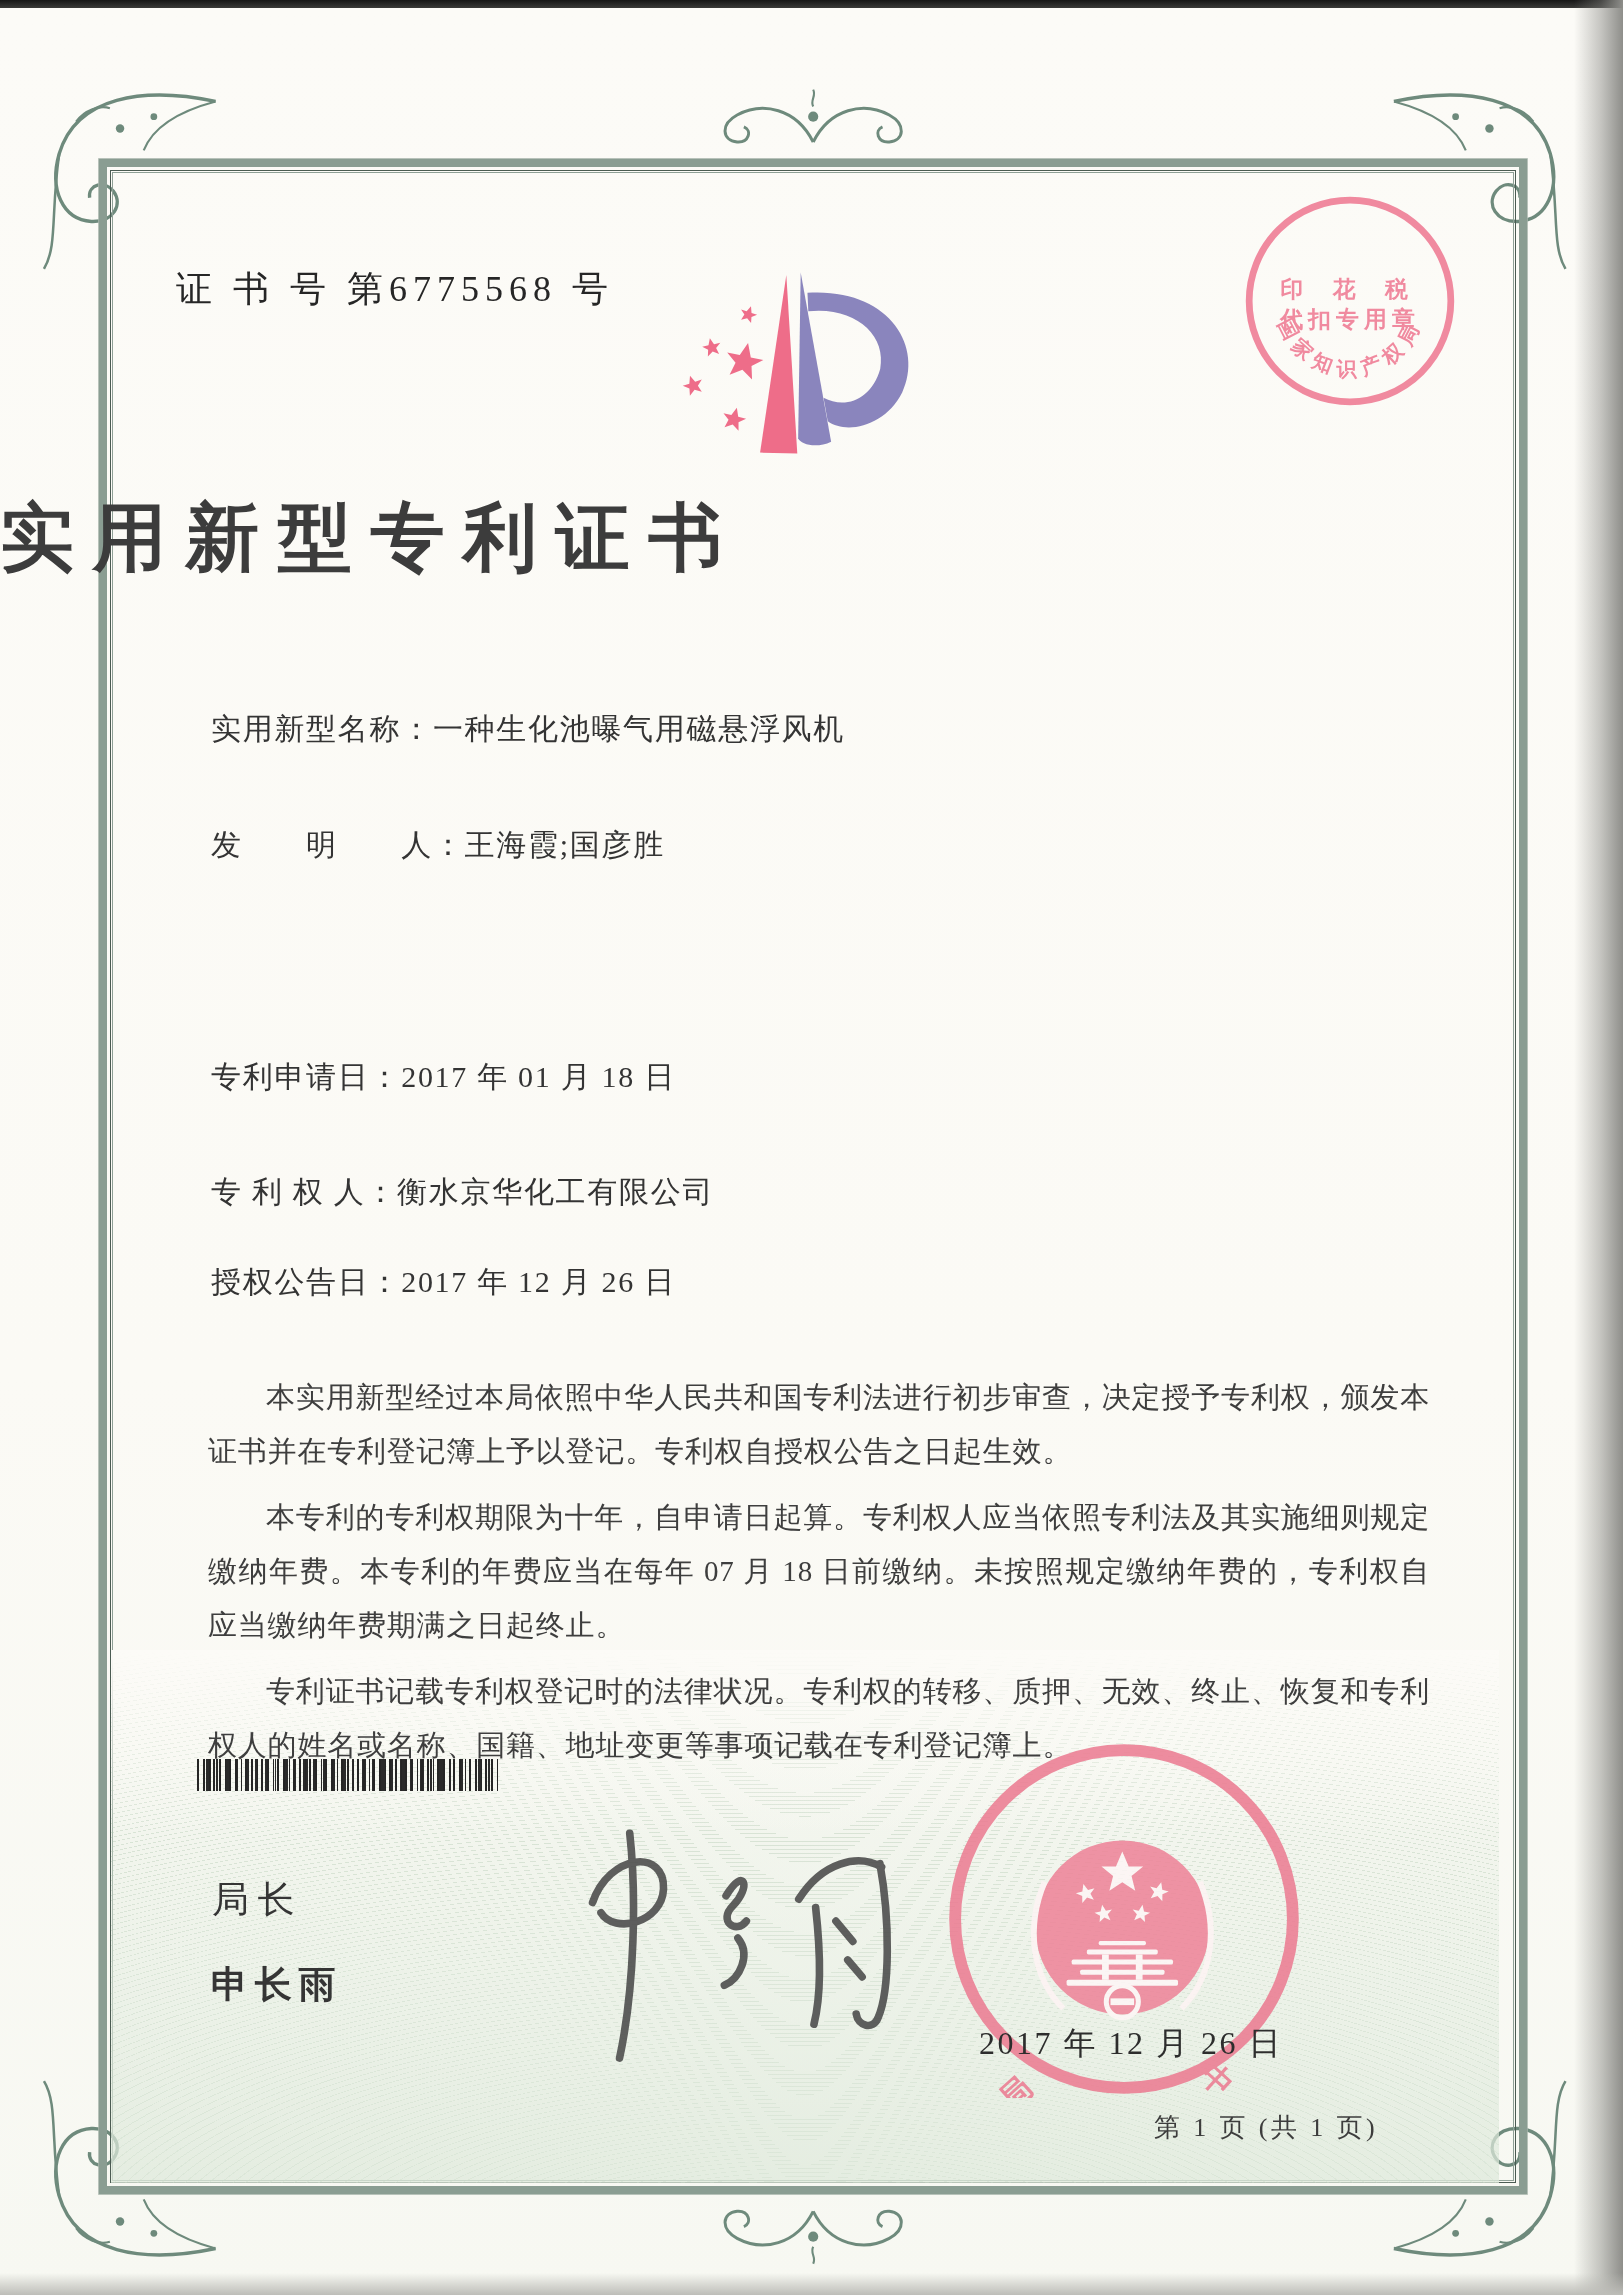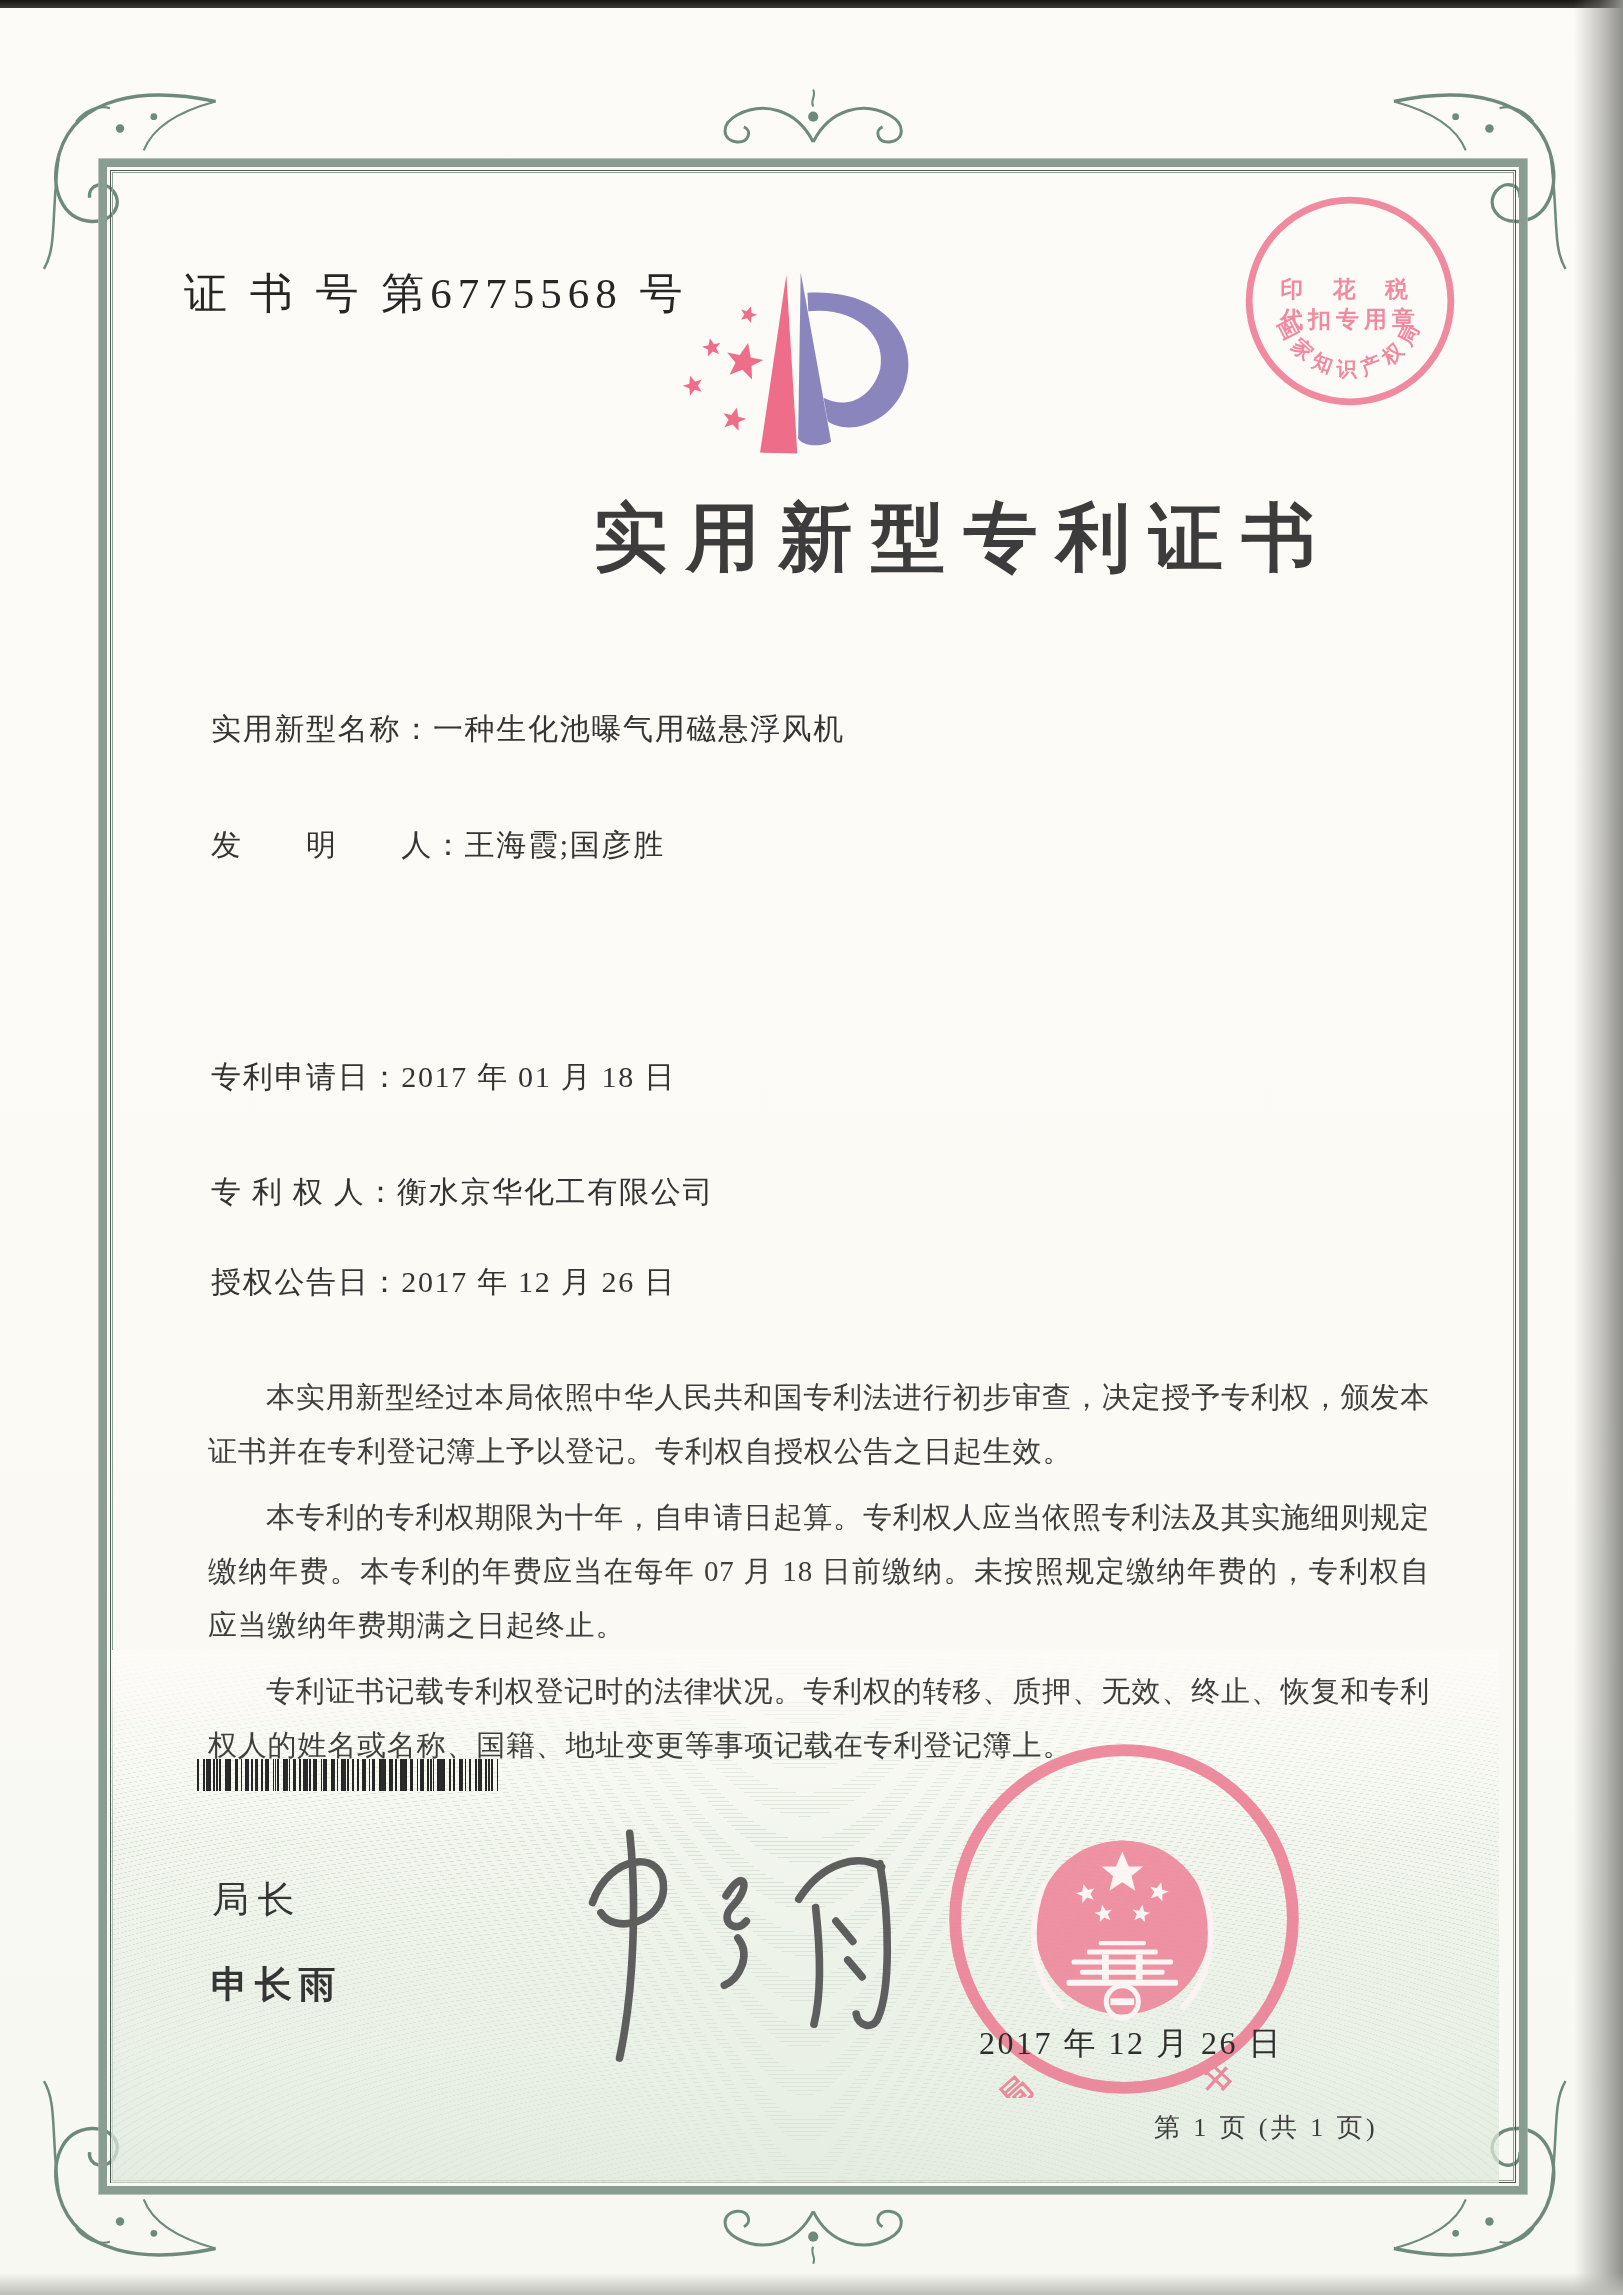--- a/index.html
+++ b/index.html
@@ -26,22 +26,22 @@
   .waves{position:absolute;left:111px;top:1650px;width:1388px;height:533px;
     background:
       linear-gradient(180deg,rgba(233,240,229,0) 0%,rgba(226,236,223,.55) 65%,rgba(222,233,219,.75) 100%),
       repeating-radial-gradient(1184px 440px at 50% 118%,rgba(151,181,152,.38) 0 1.4px,rgba(255,255,255,0) 1.4px 11px);
   }
   .waves::before{content:"";position:absolute;left:0;top:0;width:100%;height:186px;
     background:linear-gradient(180deg,#fcfbf7 0%,rgba(252,251,247,0) 100%);}
 
   .flourishes{position:absolute;left:0;top:0;pointer-events:none;}
 
-  .cert-no{position:absolute;left:184px;top:265px;font-size:43px;color:#262626;letter-spacing:6px;}
-  .title{position:absolute;left:0;top:489px;width:1334px;text-align:right;
+  .cert-no{position:absolute;left:176px;top:265px;font-size:36px;color:#262626;letter-spacing:6px;}
+  .title{position:absolute;left:0;top:489px;width:1334px;text-align:left;
     font-size:74px;font-weight:bold;color:#3c3c3c;letter-spacing:18.6px;}
 
   .field{position:absolute;left:211px;font-size:30px;color:#343434;letter-spacing:1.7px;white-space:nowrap;}
   .f0{top:709px}.f1{top:825px}.f2{top:942px}.f3{top:1057px}.f4{top:1172px}.f5{top:1262px}
 
   .paras{position:absolute;left:196px;top:1358px;width:1246px;font-size:29px;color:#3e3e3e;
     line-height:54px;text-align:justify;letter-spacing:0.8px;}
   .paras p{margin:12px;text-indent:2em;}
 
   .barcode{position:absolute;left:197px;top:1759px;width:301px;height:32px;

